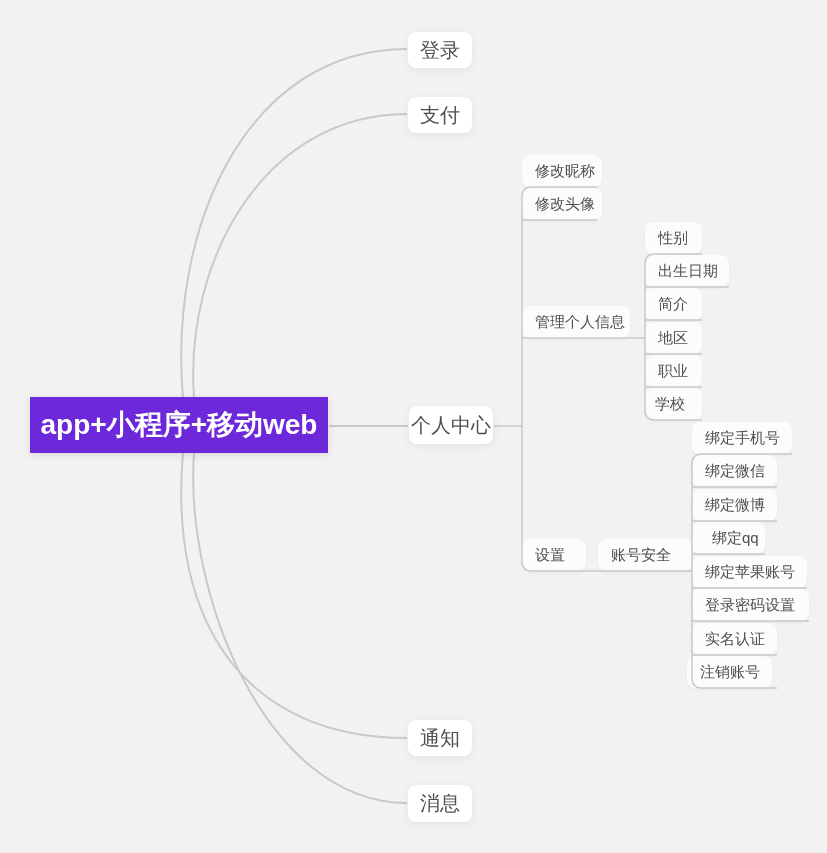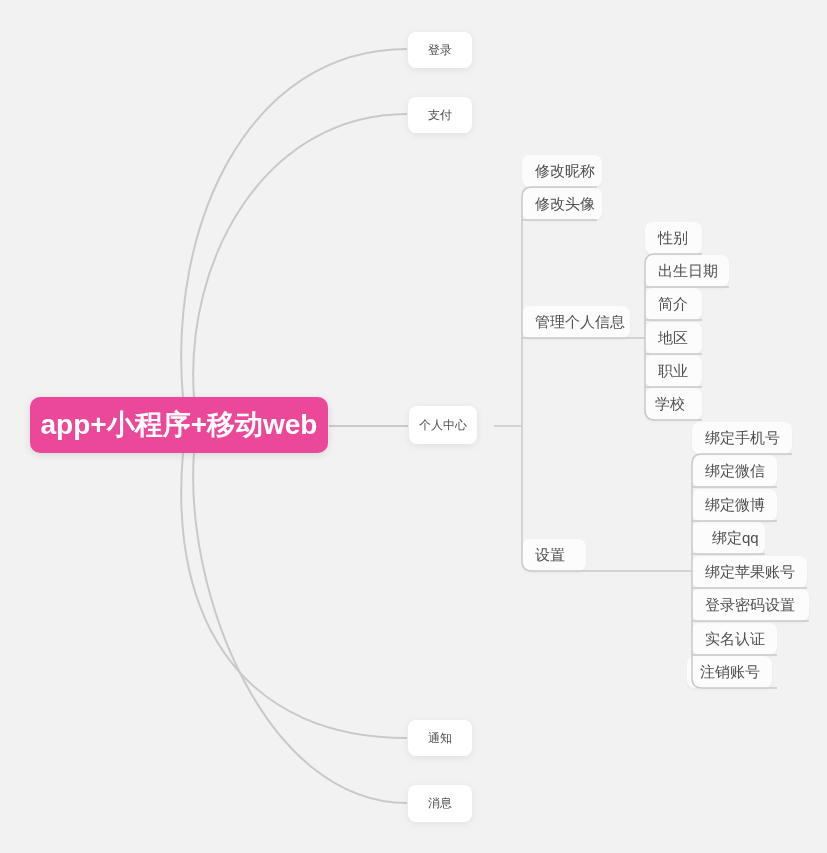--- a/index.html
+++ b/index.html
@@ -19,29 +19,29 @@
   svg.edges path{fill:none;stroke:#c9c9c9;}
   svg.edges path.curve{stroke-width:2px;}
   svg.edges path.line{stroke-width:1.5px;}
   
   .bnode{
     position:absolute;z-index:3;
     background:#ffffff;
     border-radius:8px;
     box-shadow:0 2px 8px rgba(0,0,0,0.07);
     display:flex;align-items:center;justify-content:center;
-    font-size:12px;color:#4f4f4f;
+    font-size:20px;color:#4f4f4f;
     white-space:nowrap;
     cursor:pointer;
   }
   
   .root{
     position:absolute;z-index:3;
-    background:#ec4899;
-    border-radius:10px;
+    background:#6d28d9;
+    border-radius:0;
     box-shadow:0 2px 8px rgba(0,0,0,0.10);
     display:flex;align-items:center;justify-content:center;
     font-size:28px;font-weight:600;color:#ffffff;
     white-space:nowrap;
     cursor:pointer;
   }
   
   .unode{
     position:absolute;z-index:1;height:32px;
     background:rgba(255,255,255,0.72);
@@ -84,28 +84,29 @@
     <path class="line" d="M 692 554 L 765 554"></path>
     <path class="line" d="M 692 588 L 807 588"></path>
     <path class="line" d="M 692 621 L 809 621"></path>
     <path class="line" d="M 692 655 L 777 655"></path>
   </svg>
 
   <div class="root" style="left:30px;top:397px;width:298px;height:56px;">app+小程序+移动web</div>
 
   <div class="bnode" style="left:408px;top:32px;width:64px;height:36px;">登录</div>
   <div class="bnode" style="left:408px;top:97px;width:64px;height:36px;">支付</div>
-  <div class="bnode" style="left:409px;top:406px;width:68px;height:38px;">个人中心</div>
+  <div class="bnode" style="left:409px;top:406px;width:84px;height:38px;">个人中心</div>
   <div class="bnode" style="left:408px;top:720px;width:64px;height:36px;">通知</div>
   <div class="bnode" style="left:408px;top:785px;width:64px;height:37px;">消息</div>
 
   <div class="unode" style="left:522px;top:155px;width:80px;">修改昵称</div>
   <div class="unode" style="left:522px;top:188px;width:80px;">修改头像</div>
   <div class="unode" style="left:522px;top:306px;width:108px;">管理个人信息</div>
   <div class="unode" style="left:522px;top:539px;width:64px;">设置</div>
+  <div class="unode" style="left:598px;top:539px;width:94px;">账号安全</div>
 
   <div class="unode" style="left:645px;top:222px;width:57px;">性别</div>
   <div class="unode" style="left:645px;top:255px;width:84px;">出生日期</div>
   <div class="unode" style="left:645px;top:288px;width:57px;">简介</div>
   <div class="unode" style="left:645px;top:322px;width:57px;">地区</div>
   <div class="unode" style="left:645px;top:355px;width:57px;">职业</div>
   <div class="unode" style="left:645px;top:388px;width:57px;padding-left:10px;">学校</div>
 
   <div class="unode" style="left:692px;top:422px;width:100px;">绑定手机号</div>
   <div class="unode" style="left:692px;top:455px;width:85px;">绑定微信</div>

